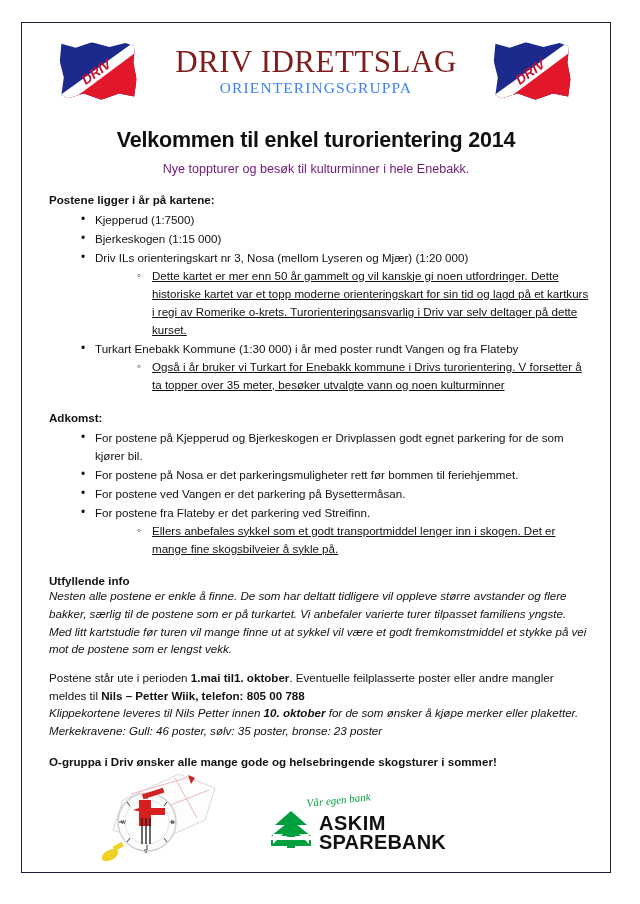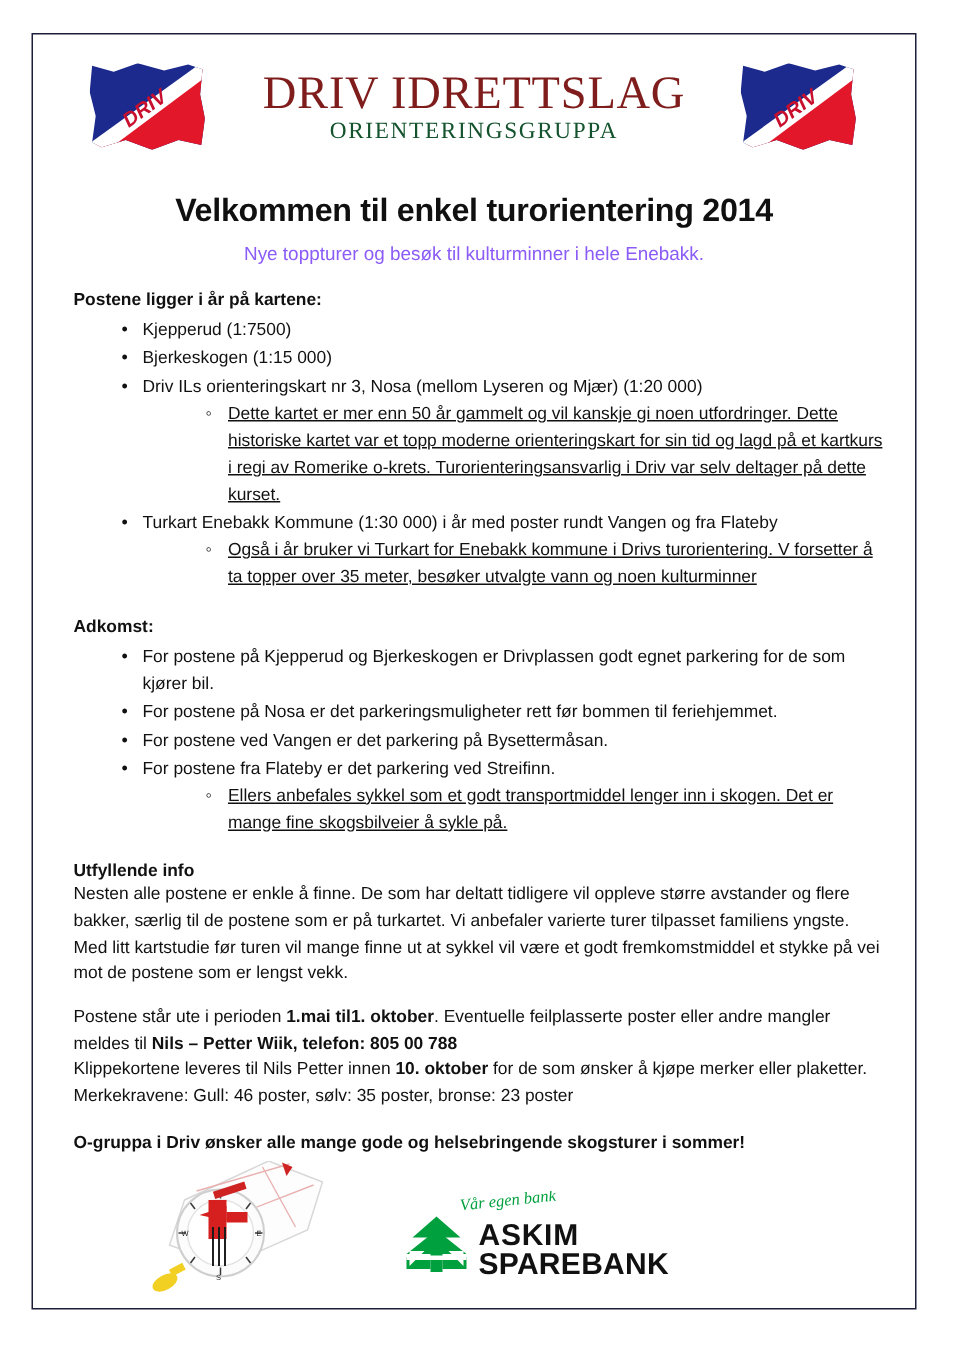--- a/index.html
+++ b/index.html
@@ -61,21 +61,21 @@
     font-family: "Liberation Serif", serif;
     font-size: 31px;
     letter-spacing: 0.5px;
     color: #7f1d1d;
     font-weight: 400;
   }
   .wordmark .line2 {
     font-family: "Liberation Serif", serif;
     font-size: 15.5px;
     letter-spacing: 1.1px;
-    color: #14532d;
+    color: #3b82f6;
     font-weight: 400;
     margin-top: 2px;
   }
 
   .club-logo {
     width: 88px;
     height: 64px;
     flex: 0 0 auto;
   }
 
@@ -85,35 +85,35 @@
     font-size: 21.5px;
     font-weight: bold;
     letter-spacing: -0.2px;
     margin: 18px 0 0 0;
     color: #101010;
   }
   .doc-subtitle {
     text-align: center;
     font-size: 12.6px;
     margin: 9px 0 0 0;
-    color: #8b5cf6;
+    color: #701a75;
   }
 
   
   .section-head {
     font-size: 11.6px;
     font-weight: bold;
     margin: 17px 0 0 6px;
   }
   .para {
     font-size: 11.6px;
     line-height: 1.52;
     margin: 3px 0 0 6px;
   }
-  .para.tight { margin-top: 0; }
+  .para.tight { margin-top: 0; font-style: italic; }
   .para.gap   { margin-top: 11px; }
   .para b { font-weight: bold; }
 
   ul.lvl1 {
     list-style: none;
     margin: 5px 0 0 0;
     padding: 0 0 0 38px;
   }
   ul.lvl1 > li {
     position: relative;

